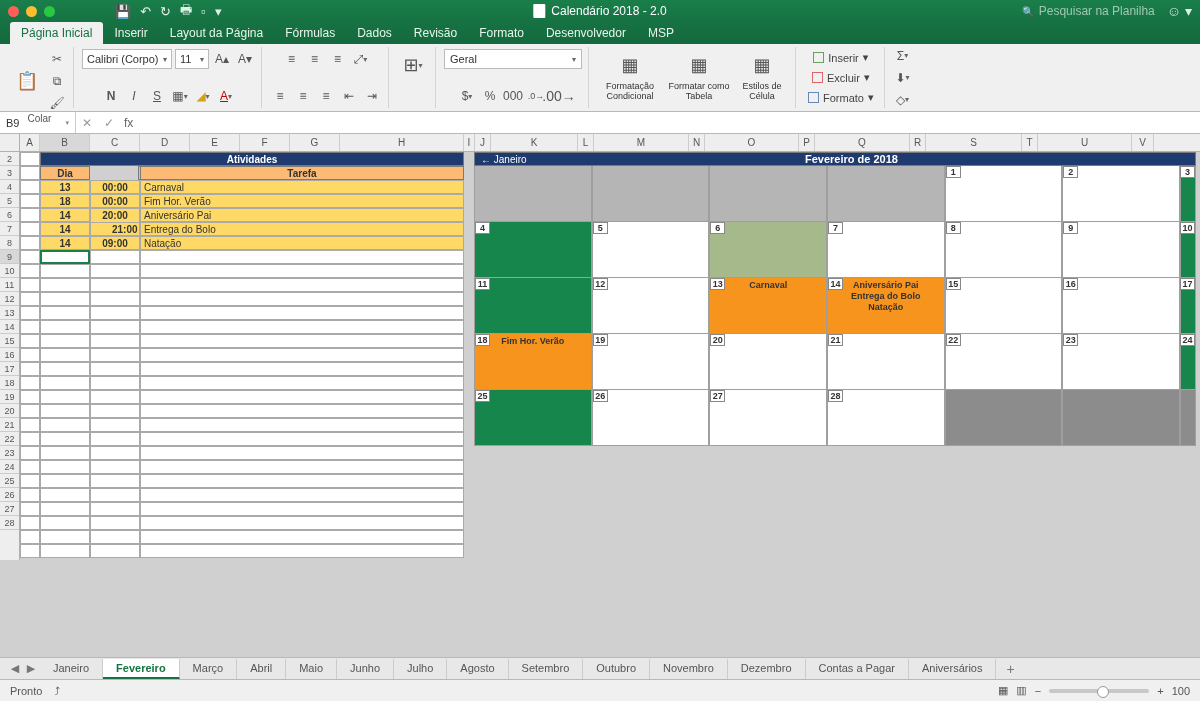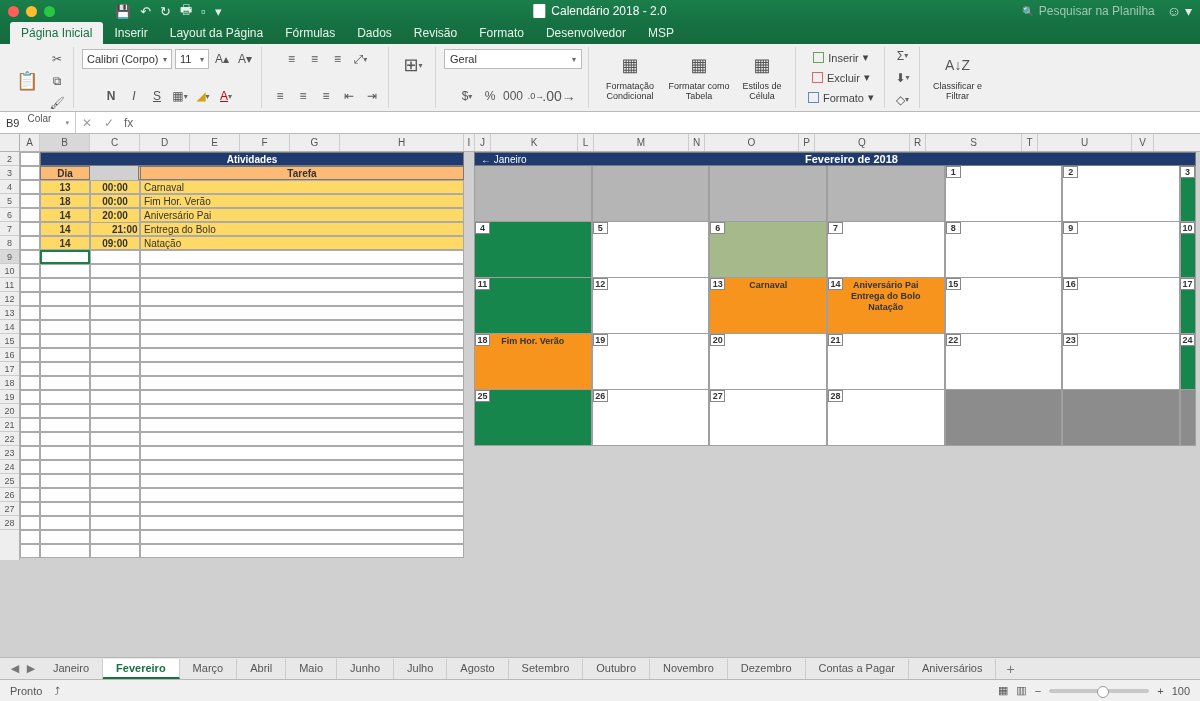--- a/index.html
+++ b/index.html
@@ -191,26 +191,20 @@
   <div class="rgroup" style="justify-content:center;gap:3px">
     <div class="cellop"><span class="sq" style="border-color:#6b9e5f"></span><span>Inserir</span> ▾</div>
     <div class="cellop"><span class="sq" style="border-color:#d66"></span><span>Excluir</span> ▾</div>
     <div class="cellop"><span class="sq" style="border-color:#68b"></span><span>Formato</span> ▾</div>
   </div>
   <div class="rgroup" style="justify-content:center">
     <div class="rrow" style="flex-direction:column;align-items:flex-start;gap:2px">
       <div class="ricon dd">Σ</div>
       <div class="ricon dd">⬇</div>
       <div class="ricon dd">◇</div>
-    </div>
-  </div>
-  <div class="rgroup" style="border-right:none">
-    <div style="display:flex;flex-direction:column;align-items:center;width:60px">
-      <div class="ricon big" style="font-size:14px">A↓Z</div>
-      <div style="font-size:9px;text-align:center;line-height:10px">Classificar e Filtrar</div>
     </div>
   </div>
 </div>
 
 <div class="formulabar">
   <div class="namebox">B9</div>
   <div class="fbtn">✕</div>
   <div class="fbtn">✓</div>
   <div class="fx">fx</div>
   <div style="flex:1;height:100%"></div>

